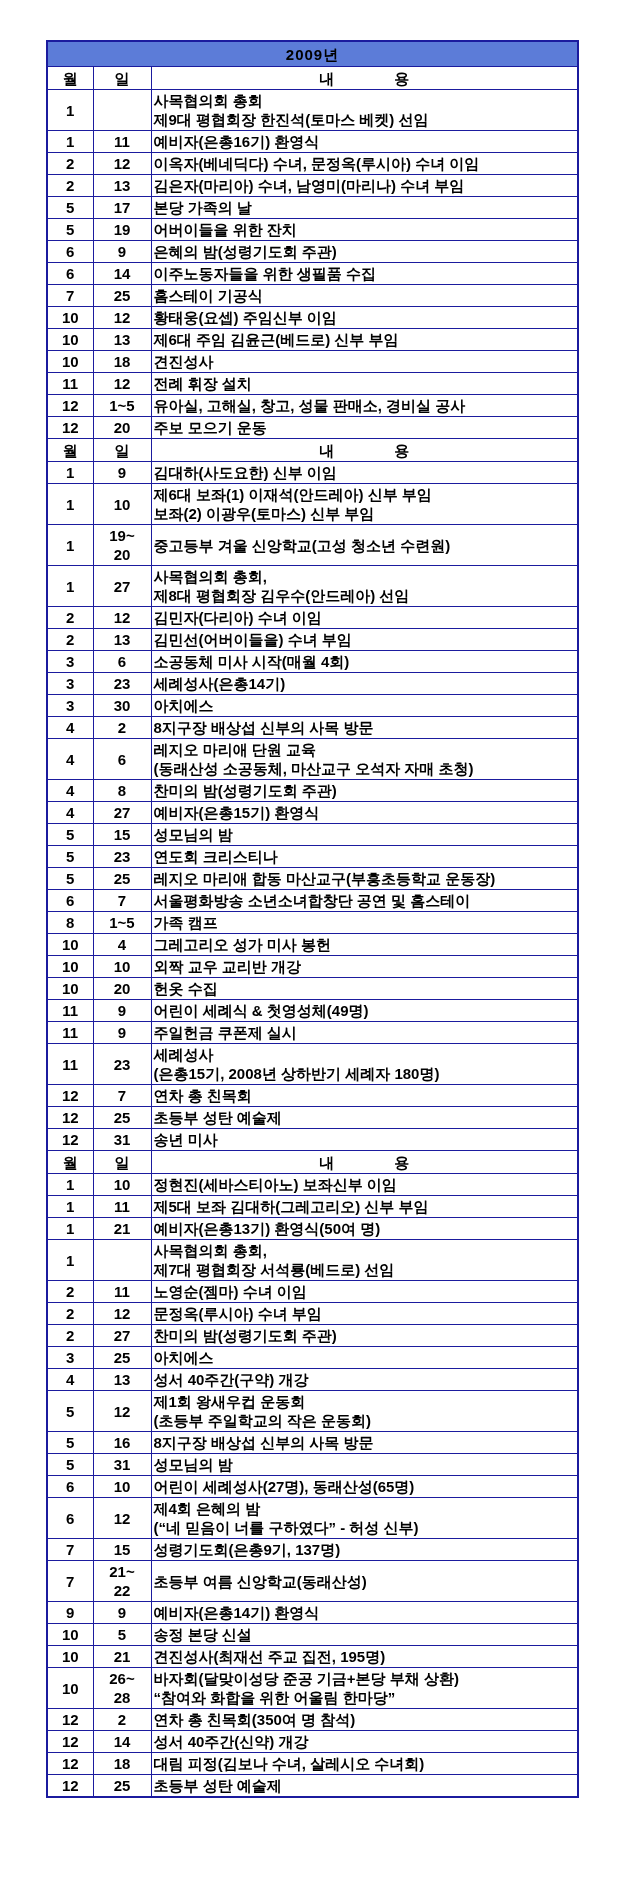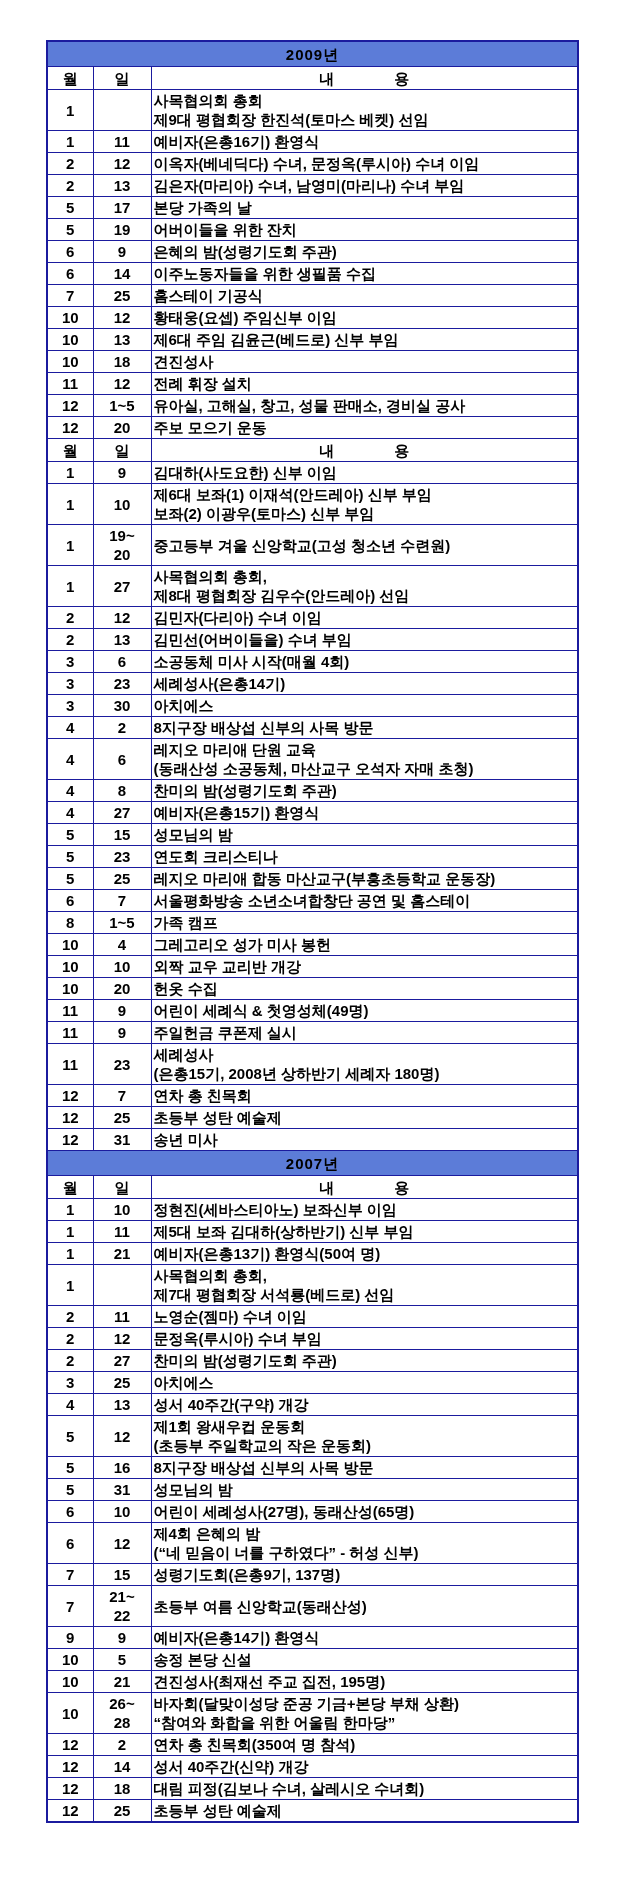--- a/index.html
+++ b/index.html
@@ -297,36 +297,33 @@
           <td class="num-cell">12</td>
           <td class="num-cell">25</td>
           <td class="content-cell">초등부 성탄 예술제</td>
         </tr>
         <tr>
           <td class="num-cell">12</td>
           <td class="num-cell">31</td>
           <td class="content-cell">송년 미사</td>
         </tr>
         <tr>
-          <td class="year-cell" colspan="3">2007년</td>
-        </tr>
-        <tr>
           <td class="hdr-cell">월</td>
           <td class="hdr-cell">일</td>
           <td class="hdr-cell">내　　　　용</td>
         </tr>
         <tr>
           <td class="num-cell">1</td>
           <td class="num-cell">10</td>
           <td class="content-cell">정현진(세바스티아노) 보좌신부 이임</td>
         </tr>
         <tr>
           <td class="num-cell">1</td>
           <td class="num-cell">11</td>
-          <td class="content-cell">제5대 보좌 김대하(상하반기) 신부 부임</td>
+          <td class="content-cell">제5대 보좌 김대하(그레고리오) 신부 부임</td>
         </tr>
         <tr>
           <td class="num-cell">1</td>
           <td class="num-cell">21</td>
           <td class="content-cell">예비자(은총13기) 환영식(50여 명)</td>
         </tr>
         <tr>
           <td class="num-cell">1</td>
           <td class="num-cell"></td>
           <td class="content-cell">사목협의회 총회,

